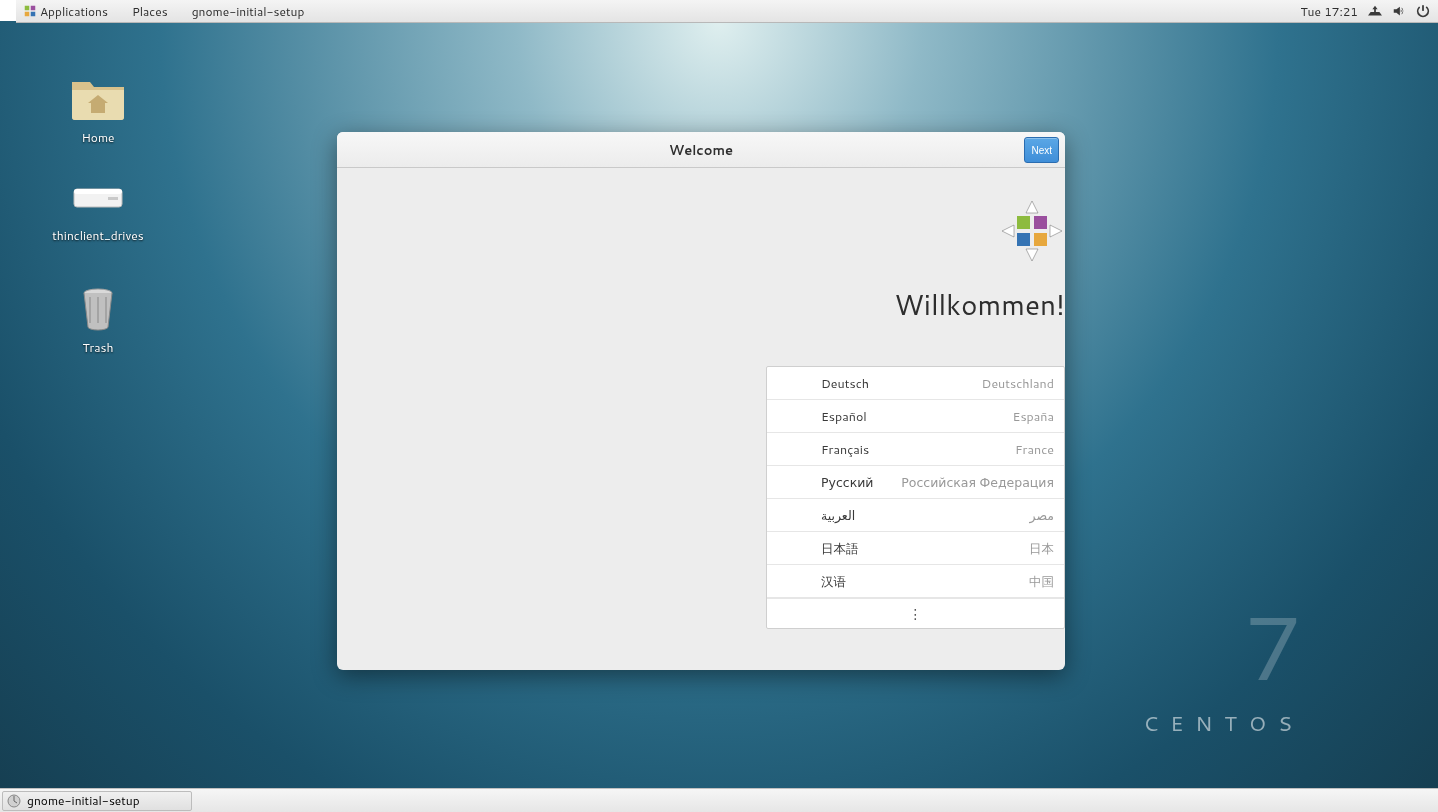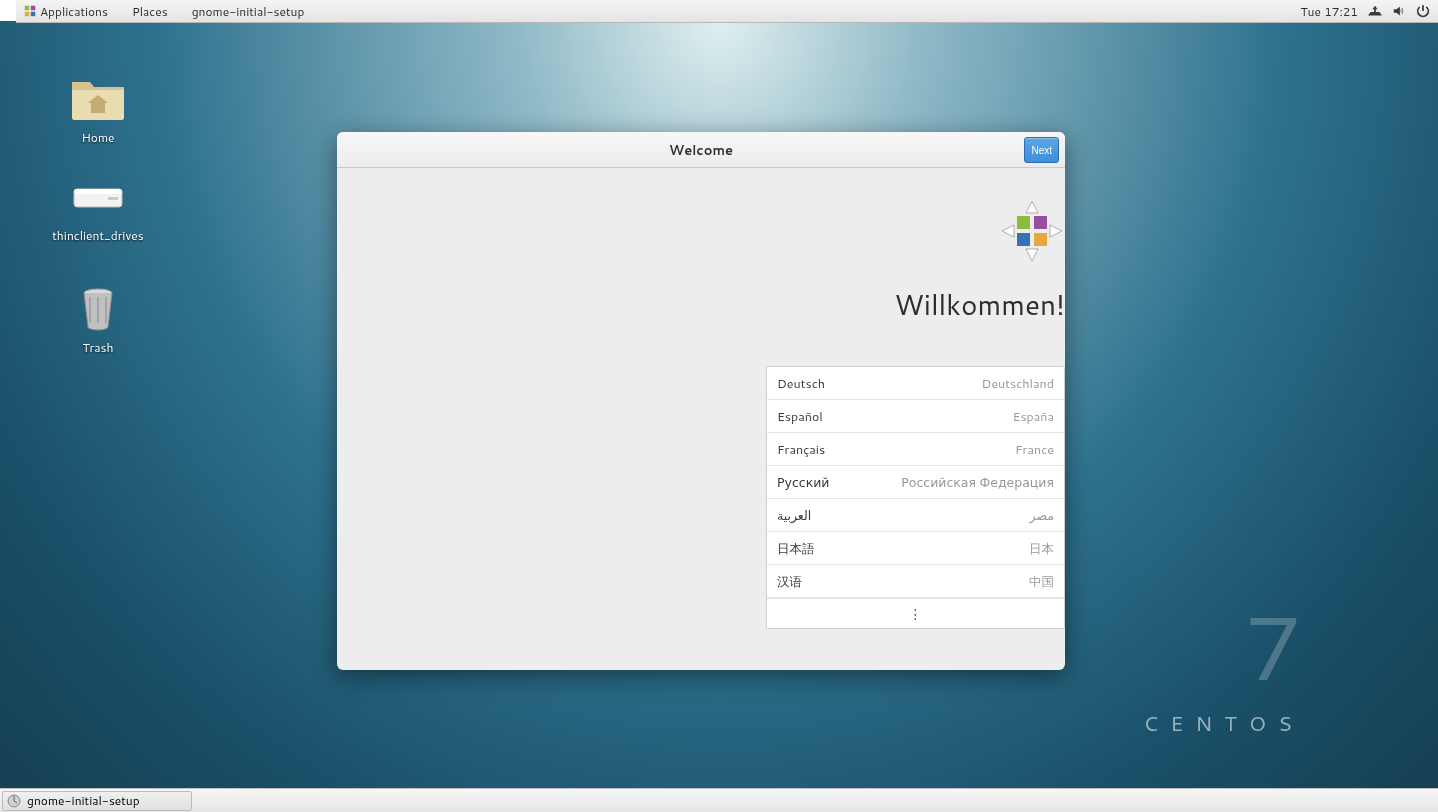--- a/index.html
+++ b/index.html
@@ -59,21 +59,21 @@
     .welcome-heading { font-size: 28px; color:#2e2e2e; margin-top: 20px; font-weight: 500; }
 
     .lang-list {
       margin-top: 42px; width: 299px; border: 1px solid #cfcfcf; background:#fff; border-radius: 2px;
     }
     .lang-row {
       display: flex; align-items: center; padding: 0 10px; height: 33px;
       border-bottom: 1px solid #e6e6e6; font-size: 12.5px; color:#3a3a3a; cursor: pointer;
     }
     .lang-row:last-of-type { border-bottom: none; }
-    .lang-row .lang-name { flex: 0 0 auto; }
+    .lang-row .lang-name { flex: 0 0 auto; margin-left: 44px; }
     .lang-row .check { margin-left: 8px; color:#333; font-size: 11px; }
     .lang-row .region { margin-left: auto; color:#999; }
     .lang-more { height: 30px; display:flex; align-items:center; justify-content:center; cursor:pointer; border-top:1px solid #e6e6e6;}
 
     
     .taskbar {
       position: absolute; bottom: 0; left: 0; right: 0; height: 24px;
       background: linear-gradient(#f6f6f6,#e6e6e6); border-top: 1px solid #c0c0c0;
       display: flex; align-items: center; font-size: 12px;
     }

